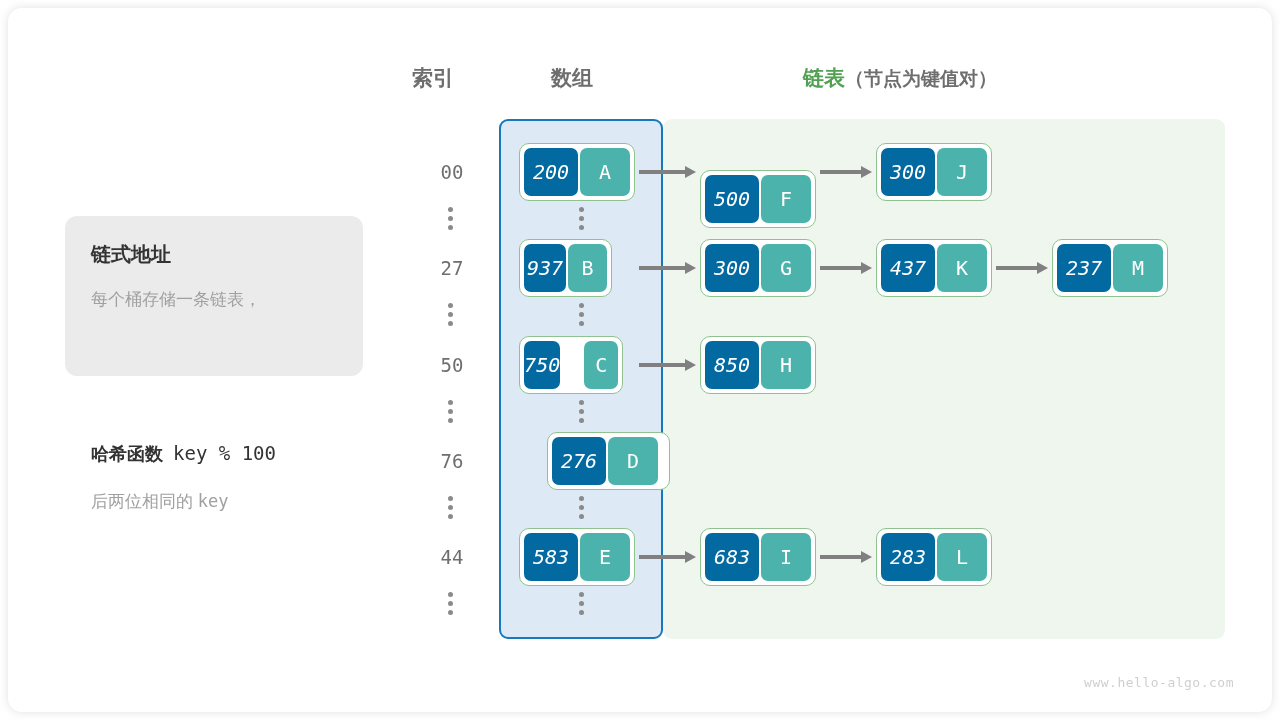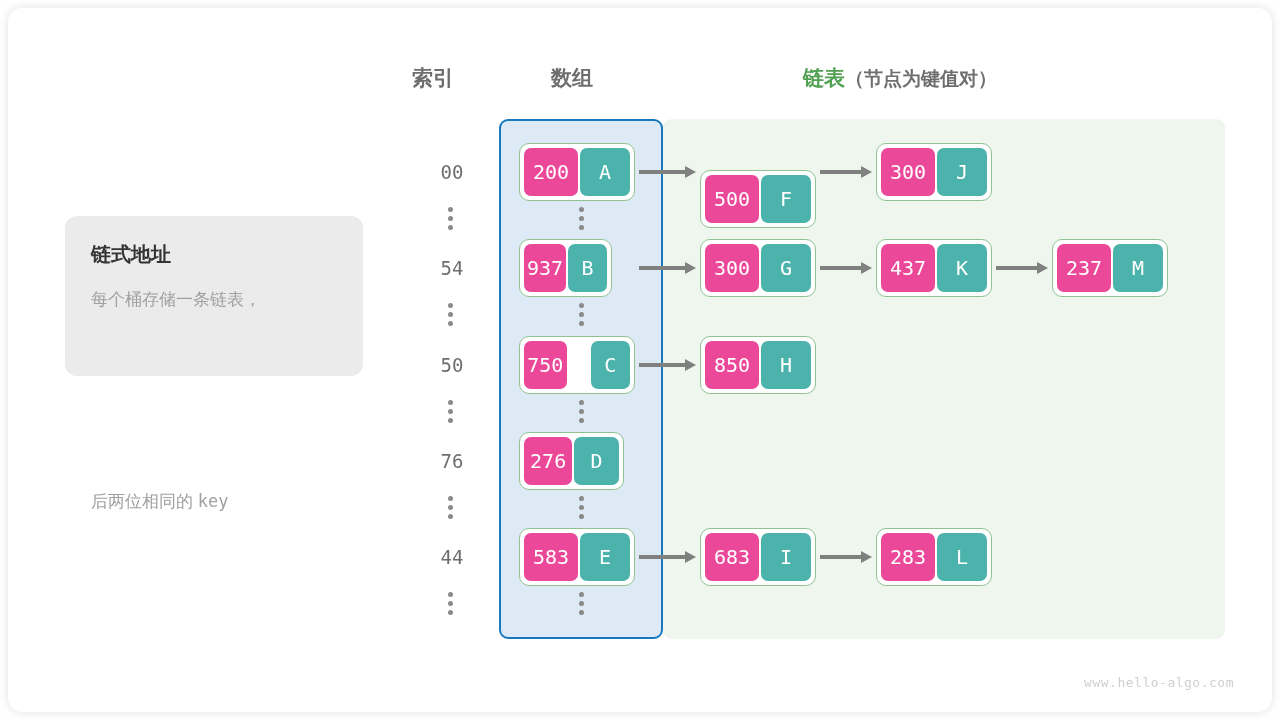--- a/index.html
+++ b/index.html
@@ -160,21 +160,22 @@
     align-items: center;
     justify-content: center;
     color: #ffffff;
     font-family: "DejaVu Sans Mono", "Liberation Mono", monospace;
     font-size: 20px;
     border-radius: 7px;
     box-sizing: border-box;
   }
   .cell.key {
     width: 54px;
-    background: #ec4899;
+    background: #0369a1;
+    font-style: italic;
   }
   .cell.val {
     width: 50px;
     background: #4cb3ac;
   }
 
   
   .arrow {
     position: absolute;
     height: 12px;
@@ -217,20 +218,23 @@
   <div class="heading" id="hd-list">
     <span>链表</span><span class="sub">（节点为键值对）</span>
   </div>
 
   <div class="info-card"></div>
   <div class="info-title">链式地址</div>
   <div class="info-body">
     <div>每个桶存储一条链表，</div>
   </div>
 
+  <div class="hash-title">
+    <span>哈希函数</span>&nbsp;&nbsp;<span class="mono">key % 100</span>
+  </div>
   <div class="hash-body">
     <div><span>后两位相同的</span>&nbsp;<span class="mono">key</span></div>
   </div>
 
   <div class="array-panel"></div>
   <div class="list-panel"></div>
 
   <div id="rows-layer">
       <div class="idx" style="top: 153px;">00</div>
       <div class="node" style="left: 511px; top: 135px; width: 116px;">
@@ -246,21 +250,21 @@
         <div class="cell val">F</div>
       </div>
       <div class="arrow" style="left: 812px; top: 158px; width: 52px;">
         <span class="shaft" style="width:42px"></span>
         <span class="head" style="left:41px"></span>
       </div>
       <div class="node" style="left: 868px; top: 135px; width: 116px;">
         <div class="cell key">300</div>
         <div class="cell val">J</div>
       </div>
-      <div class="idx" style="top: 249px;">54</div>
+      <div class="idx" style="top: 249px;">27</div>
       <div class="node" style="left: 511px; top: 231px; width: 93px;">
         <div class="cell key">937</div>
         <div class="cell val">B</div>
       </div>
       <div class="arrow" style="left: 631px; top: 254px; width: 57px;">
         <span class="shaft" style="width:47px"></span>
         <span class="head" style="left:46px"></span>
       </div>
       <div class="node" style="left: 692px; top: 231px; width: 116px;">
         <div class="cell key">300</div>
@@ -276,34 +280,34 @@
       </div>
       <div class="arrow" style="left: 988px; top: 254px; width: 52px;">
         <span class="shaft" style="width:42px"></span>
         <span class="head" style="left:41px"></span>
       </div>
       <div class="node" style="left: 1044px; top: 231px; width: 116px;">
         <div class="cell key">237</div>
         <div class="cell val">M</div>
       </div>
       <div class="idx" style="top: 346px;">50</div>
-      <div class="node" style="left: 511px; top: 328px; width: 116px; gap: 24px;">
+      <div class="node" style="left: 511px; top: 328px; width: 104px; gap: 24px;">
         <div class="cell key">750</div>
         <div class="cell val">C</div>
       </div>
       <div class="arrow" style="left: 631px; top: 351px; width: 57px;">
         <span class="shaft" style="width:47px"></span>
         <span class="head" style="left:46px"></span>
       </div>
       <div class="node" style="left: 692px; top: 328px; width: 116px;">
         <div class="cell key">850</div>
         <div class="cell val">H</div>
       </div>
       <div class="idx" style="top: 442px;">76</div>
-      <div class="node" style="left: 511px; top: 424px; width: 105px;">
+      <div class="node" style="left: 539px; top: 424px; width: 123px;">
         <div class="cell key">276</div>
         <div class="cell val">D</div>
       </div>
       <div class="idx" style="top: 538px;">44</div>
       <div class="node" style="left: 511px; top: 520px; width: 116px;">
         <div class="cell key">583</div>
         <div class="cell val">E</div>
       </div>
       <div class="arrow" style="left: 631px; top: 543px; width: 57px;">
         <span class="shaft" style="width:47px"></span>

